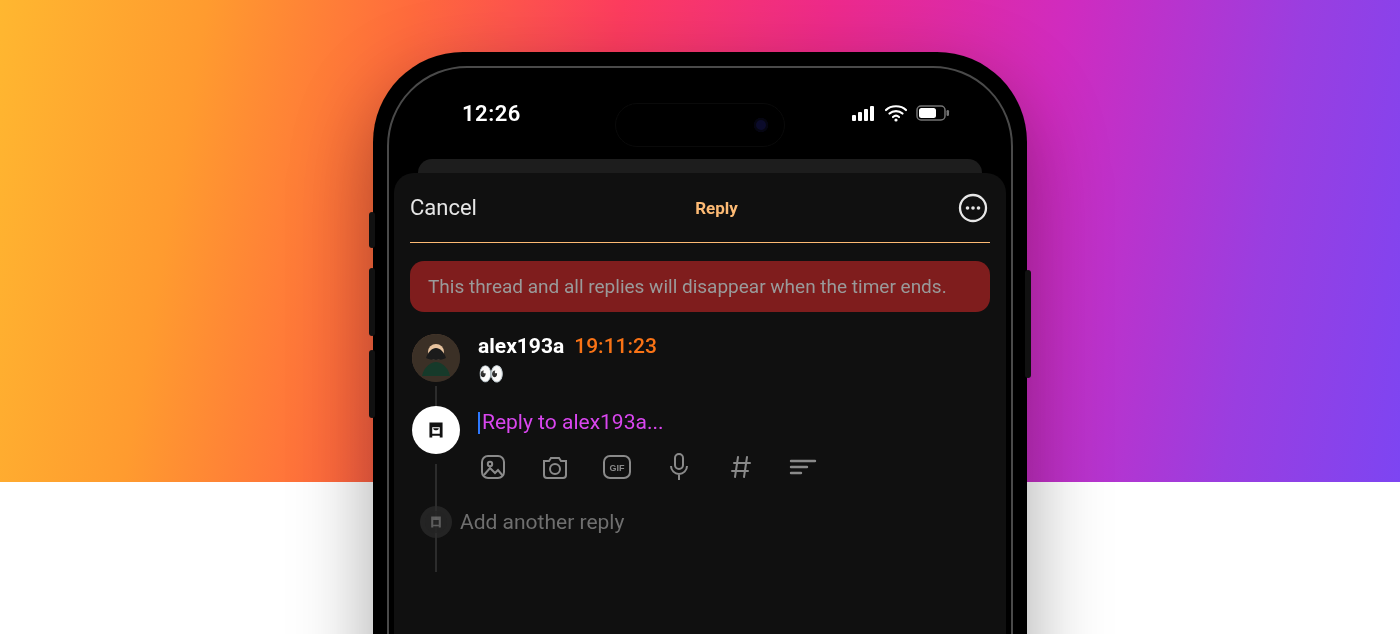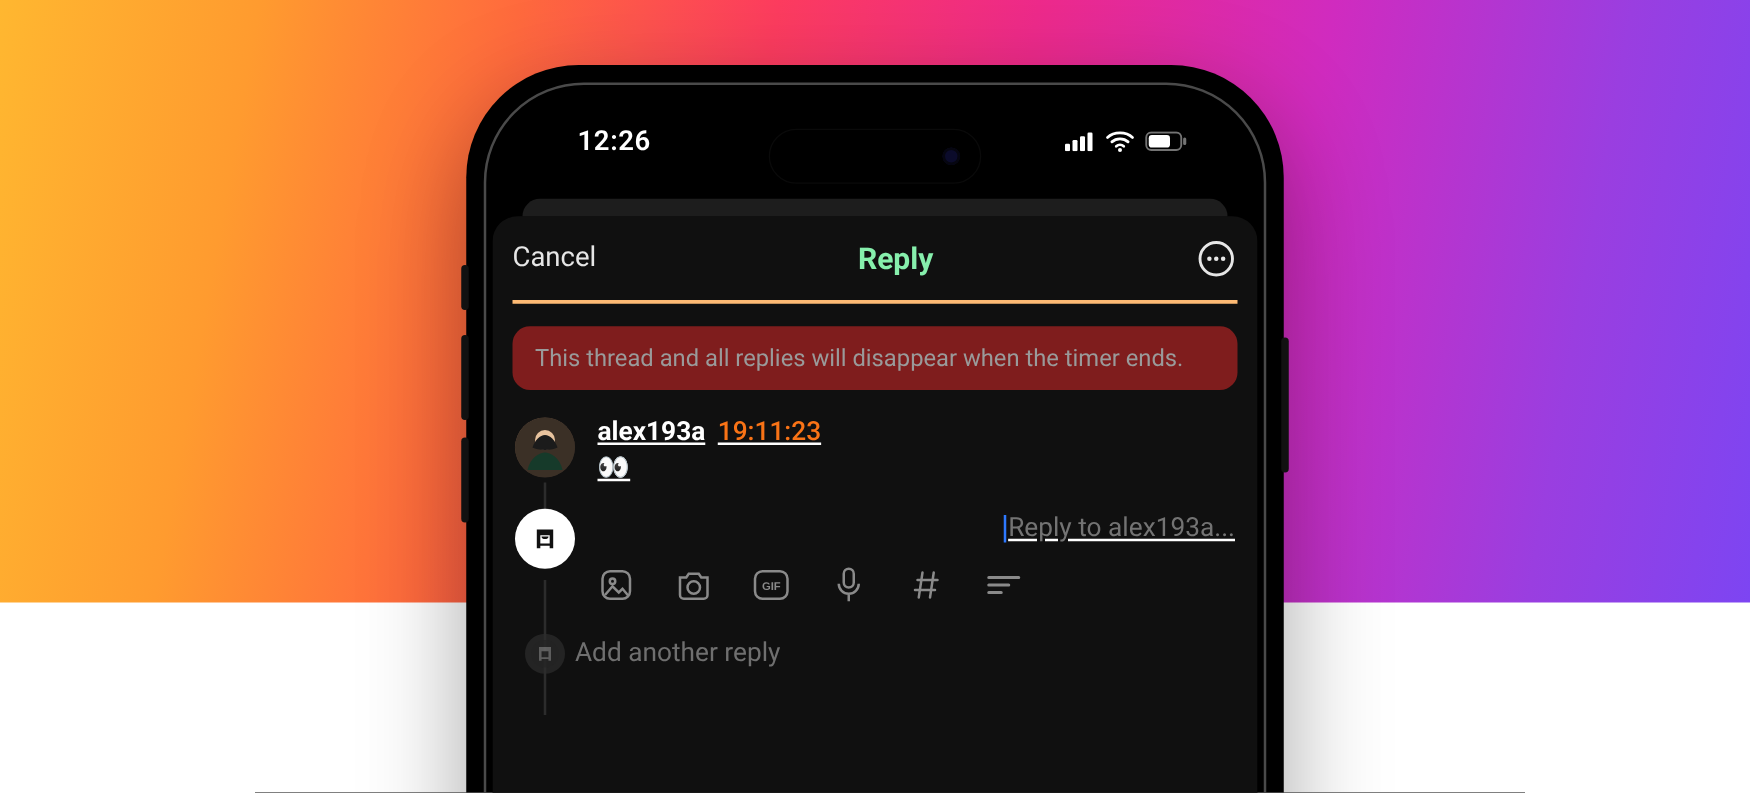--- a/index.html
+++ b/index.html
@@ -70,24 +70,24 @@
     color:#fff;
     padding: 0 16px;
   }
   .app::before{
     content:""; position:absolute; top:-14px; left:24px; right:24px; height:14px;
     background:#1d1d1d; border-top-left-radius:14px; border-top-right-radius:14px;
   }
 
   .app-header {
     height:70px; display:flex; align-items:center; justify-content:space-between;
-    border-bottom:3px solid #fdba74;
+    border-bottom:1px solid #fdba74;
   }
   .hdr-cancel { font-size:22px; font-weight:400; color:#e6e6e6; }
-  .hdr-title  { font-size:24px; font-weight:700; color:#86efac; }
+  .hdr-title  { font-size:17px; font-weight:700; color:#fdba74; }
   .hdr-more   { width:34px; height:34px; display:flex; align-items:center; justify-content:center; }
 
   .notice {
     margin-top:18px;
     background:#7f1d1d; border-radius:14px;
     padding:14px 18px; color:#9a9a9a; font-size:19px;
   }
 
   .thread { margin-top:22px; padding:0 2px; }
   .row { display:flex; gap:18px; position:relative; }
@@ -96,26 +96,26 @@
     background:#333; display:flex; align-items:center; justify-content:center; overflow:hidden;
   }
   .avatar.small { width:32px; height:32px; }
   .avatar.op { background:linear-gradient(145deg,#6b513f,#2a2320); }
   .avatar.op svg{ width:48px; height:48px; }
   .avatar.me { background:#fff; color:#000; }
   .avatar.me svg{ width:30px; height:30px; }
   .avatar.add { background:#242424; }
   .avatar.add svg{ width:22px; height:22px; opacity:.7;}
 
-  .col { flex:1; min-width:0;text-decoration:underline; }
+  .col { flex:1; min-width:0; }
   .nameline { display:flex; gap:10px; align-items:baseline; font-size:21px; }
   .uname { font-weight:700; color:#fff; }
   .meta  { color:#f97316; font-weight:500; }
   .body  { margin-top:4px; font-size:21px; }
-  .placeholder { color:#737373; font-size:21px; margin-top:4px; position:relative;text-align:right;}
+  .placeholder { color:#d946ef; font-size:21px; margin-top:4px; position:relative;}
   .placeholder .caret{ display:inline-block; width:2px; height:22px; background:#2e79ff; vertical-align:middle; margin-right:2px; animation:blink 1s steps(1) infinite;}
   @keyframes blink{50%{opacity:0;}}
 
   .connector {
     position:absolute; left:25px; width:2px; background:#2c2c2c;
   }
 
   .tools { margin-top:18px; display:flex; gap:32px; align-items:center; color:#8a8a8a; }
   .tool { width:30px; height:30px; display:flex; align-items:center; justify-content:center; }
 

